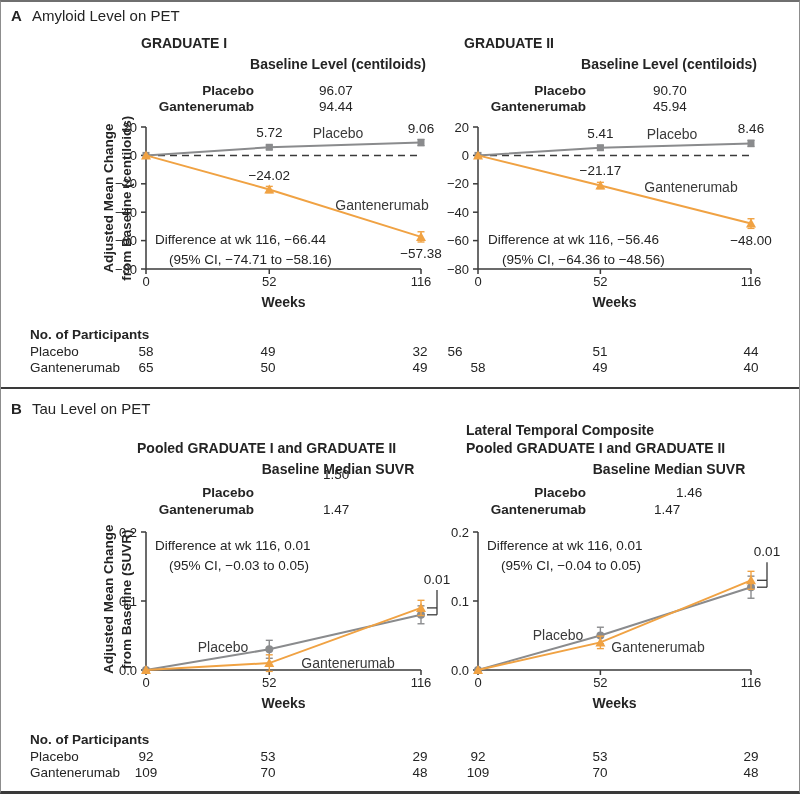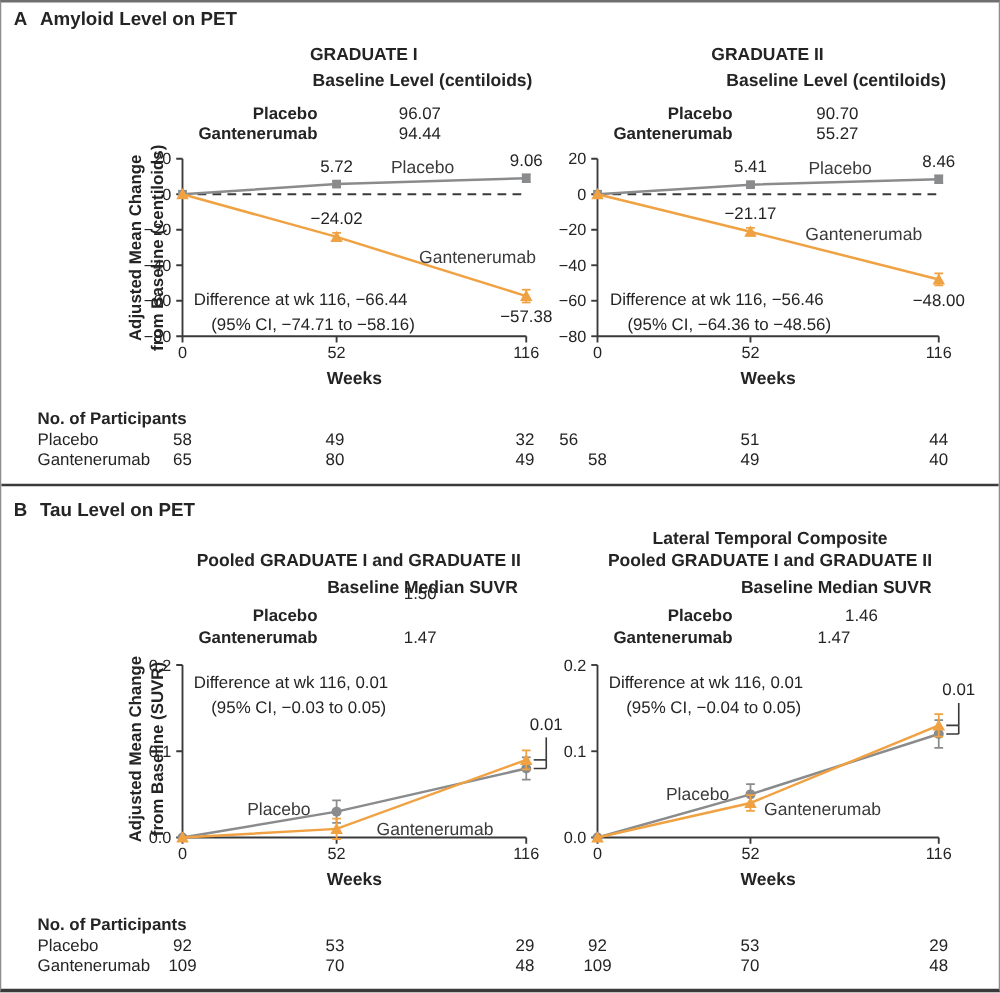--- a/index.html
+++ b/index.html
@@ -4,22 +4,22 @@
 <style>
   html,body{margin:0;padding:0;background:#e8e8e8;}
   .figure{
     position:relative;width:800px;height:794px;background:#ffffff;
     box-sizing:border-box;border:1px solid #8d8d8d;border-top:2px solid #6f6f6f;
     border-bottom:3px solid #3a3a3a;
     font-family:"Liberation Sans", sans-serif;color:#242424;overflow:hidden;
   }
   .abs{position:absolute;}
   .panel-letter{font-weight:bold;font-size:15px;}
-  .panel-title{font-weight:bold;font-size:15px;}
-  .chart-title{font-weight:bold;font-size:14px;text-align:center;width:300px;}
+  .panel-title{font-weight:normal;font-size:15px;}
+  .chart-title{font-weight:bold;font-size:14px;width:300px;}
   .baseline-header{font-weight:bold;font-size:14px;text-align:center;width:300px;}
   .hlabel{font-weight:bold;font-size:13.5px;text-align:right;width:150px;}
   .hvalue{font-size:13.5px;}
   .pt-title{font-weight:bold;font-size:13.5px;}
   .pt-label{font-size:13.5px;}
   .pt-cell{font-size:13.5px;text-align:center;width:48px;}
   .ylab{font-weight:bold;font-size:13.5px;text-align:center;line-height:1.35;width:210px;transform:rotate(-90deg);}
   .divider{left:0;right:0;height:2px;background:#3a3a3a;}
   svg{position:absolute;left:0;top:0;pointer-events:none;}
   svg text{font-family:"Liberation Sans", sans-serif;fill:#242424;}
@@ -44,38 +44,38 @@
   <div class="abs baseline-header" style="left:518px;top:54px;">Baseline Level (centiloids)</div>
 
   <div class="abs hlabel" style="left:103px;top:81px;">Placebo</div>
   <div class="abs hvalue" style="left:318px;top:81px;">96.07</div>
   <div class="abs hlabel" style="left:103px;top:97px;">Gantenerumab</div>
   <div class="abs hvalue" style="left:318px;top:97px;">94.44</div>
 
   <div class="abs hlabel" style="left:435px;top:81px;">Placebo</div>
   <div class="abs hvalue" style="left:652px;top:81px;">90.70</div>
   <div class="abs hlabel" style="left:435px;top:97px;">Gantenerumab</div>
-  <div class="abs hvalue" style="left:652px;top:97px;">55.27</div>
+  <div class="abs hvalue" style="left:652px;top:97px;">45.94</div>
 
   <div class="abs ylab" style="left:12px;top:178px;">
     <span>Adjusted Mean Change</span><br>
     <span>from Baseline (centiloids)</span>
   </div>
 
   <div class="abs pt-title" style="left:29px;top:325px;">No. of Participants</div>
   <div class="abs pt-label" style="left:29px;top:342px;">Placebo</div>
   <div class="abs pt-cell" style="left:121px;top:342px;">58</div>
   <div class="abs pt-cell" style="left:243px;top:342px;">49</div>
   <div class="abs pt-cell" style="left:395px;top:342px;">32</div>
   <div class="abs pt-cell" style="left:430px;top:342px;">56</div>
   <div class="abs pt-cell" style="left:575px;top:342px;">51</div>
   <div class="abs pt-cell" style="left:726px;top:342px;">44</div>
   <div class="abs pt-label" style="left:29px;top:358px;">Gantenerumab</div>
   <div class="abs pt-cell" style="left:121px;top:358px;">65</div>
-  <div class="abs pt-cell" style="left:243px;top:358px;">80</div>
+  <div class="abs pt-cell" style="left:243px;top:358px;">50</div>
   <div class="abs pt-cell" style="left:395px;top:358px;">49</div>
   <div class="abs pt-cell" style="left:453px;top:358px;">58</div>
   <div class="abs pt-cell" style="left:575px;top:358px;">49</div>
   <div class="abs pt-cell" style="left:726px;top:358px;">40</div>
 
   <div class="abs divider" style="top:385px;"></div>
 
   <div class="abs panel-letter" style="left:10px;top:398px;">B</div>
   <div class="abs panel-title" style="left:31px;top:398px;">Tau Level on PET</div>
 

